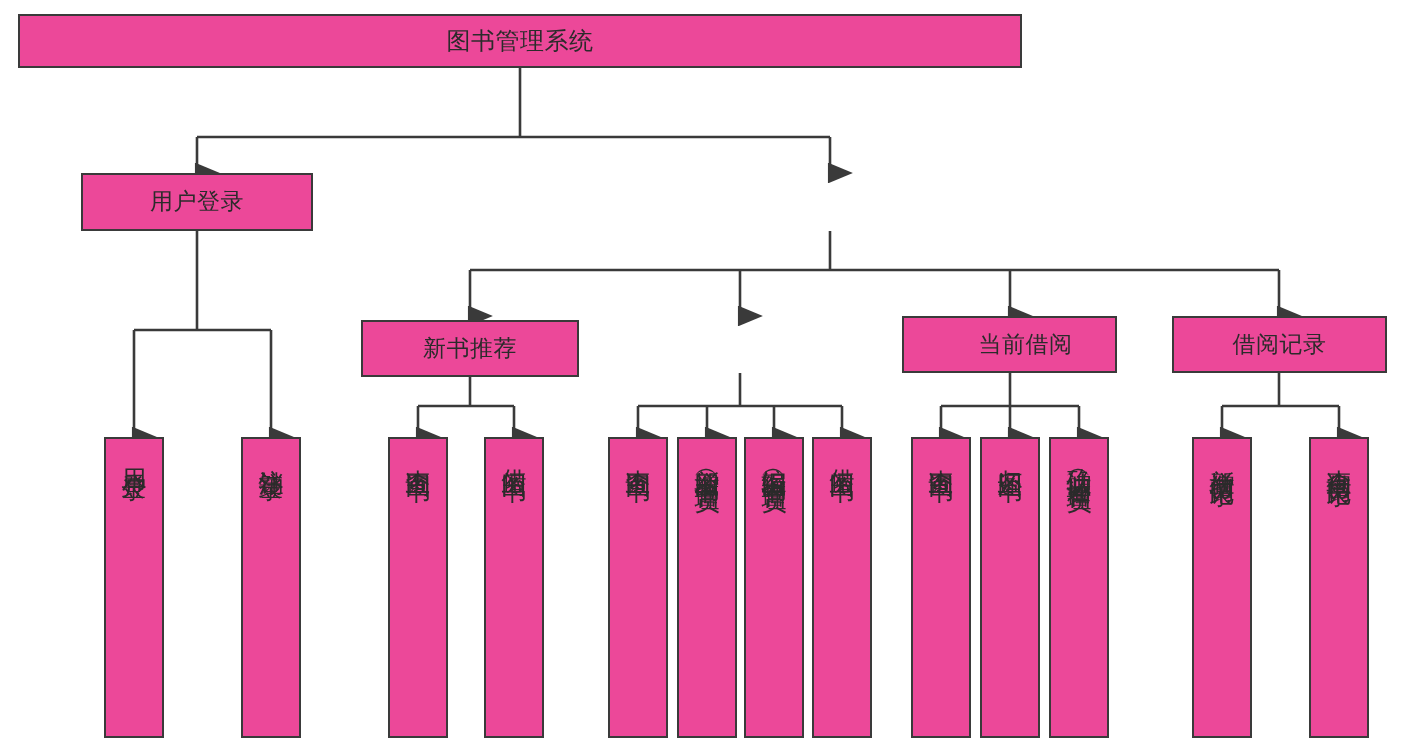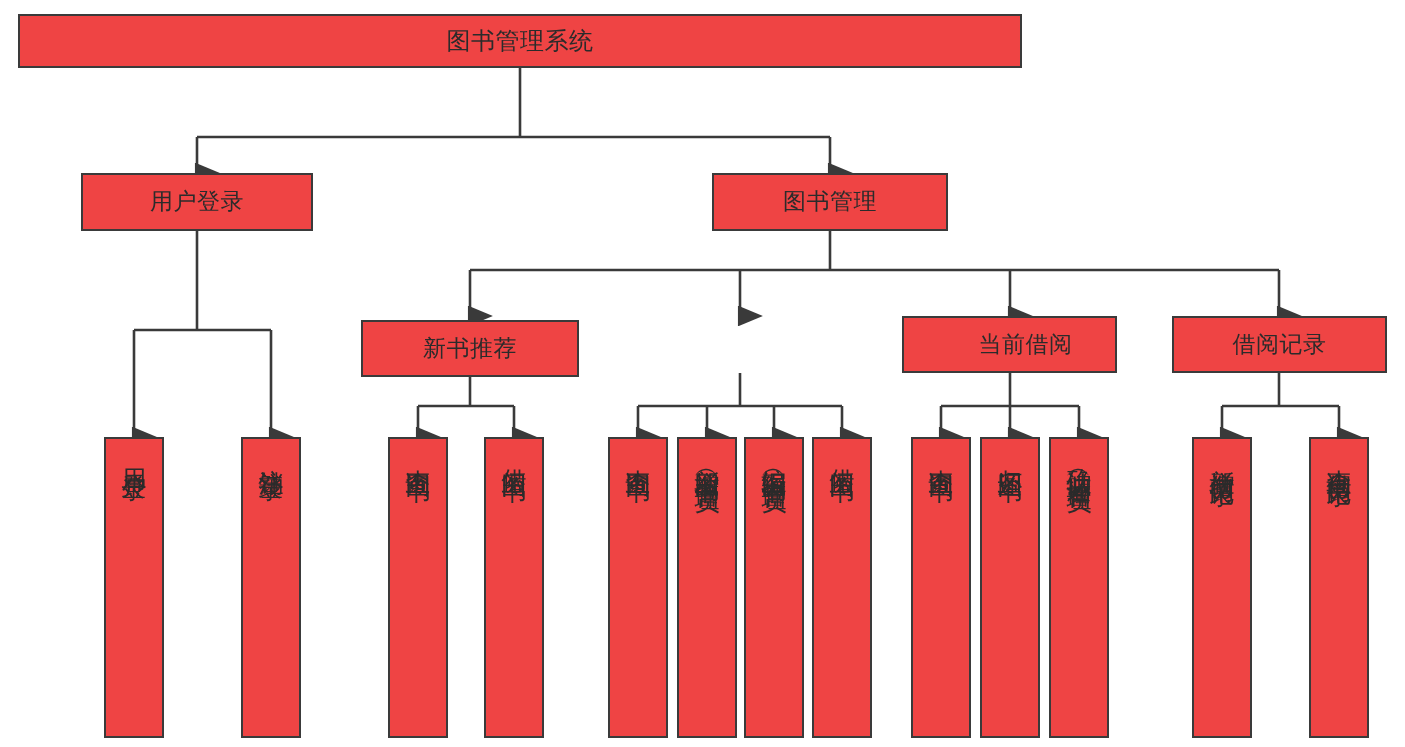--- a/index.html
+++ b/index.html
@@ -13,21 +13,21 @@
   #canvas {
     position: relative;
     width: 1405px;
     height: 747px;
     background: #ffffff;
     overflow: hidden;
   }
   .node {
     position: absolute;
     box-sizing: border-box;
-    background: #ef4444;
+    background: #ec4899;
     border: 2.5px solid #3a3a3a;
     display: flex;
     align-items: center;
     justify-content: center;
     color: #2b2b2b;
   }
   .node-label {
     line-height: 1.12;
     letter-spacing: 0.5px;
     white-space: pre;
@@ -125,23 +125,20 @@
   </svg>
 
   <div class="node h-node root" style="left:18px; top:14px; width:1004px; height:54px;">
     <span class="node-label">图书管理系统</span>
   </div>
 
   <div class="node h-node" style="left:81px; top:173px; width:232px; height:58px;">
     <span class="node-label">用户登录</span>
   </div>
 
-  <div class="node h-node" style="left:712px; top:173px; width:236px; height:58px;">
-    <span class="node-label">图书管理</span>
-  </div>
 
   <div class="node h-node" style="left:361px; top:320px; width:218px; height:57px;text-align:right;">
     <span class="node-label">新书推荐</span>
   </div>
 
 
   <div class="node h-node" style="left:902px; top:316px; width:215px; height:57px;padding-left:32px;">
     <span class="node-label">当前借阅</span>
   </div>
 

